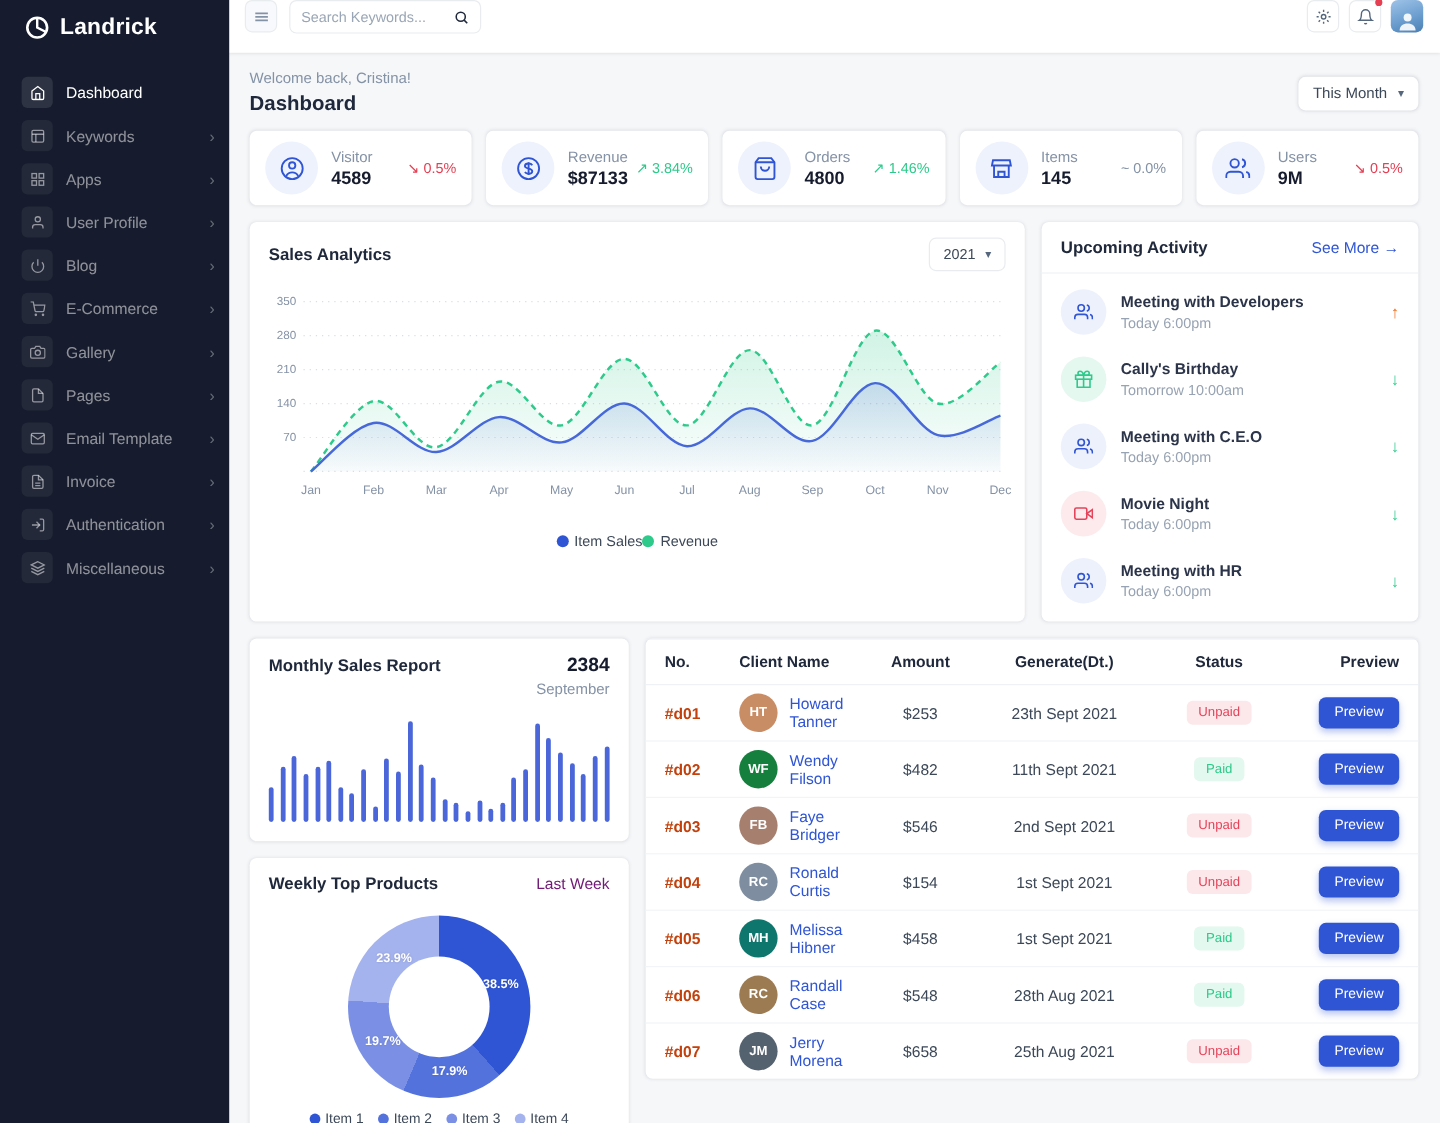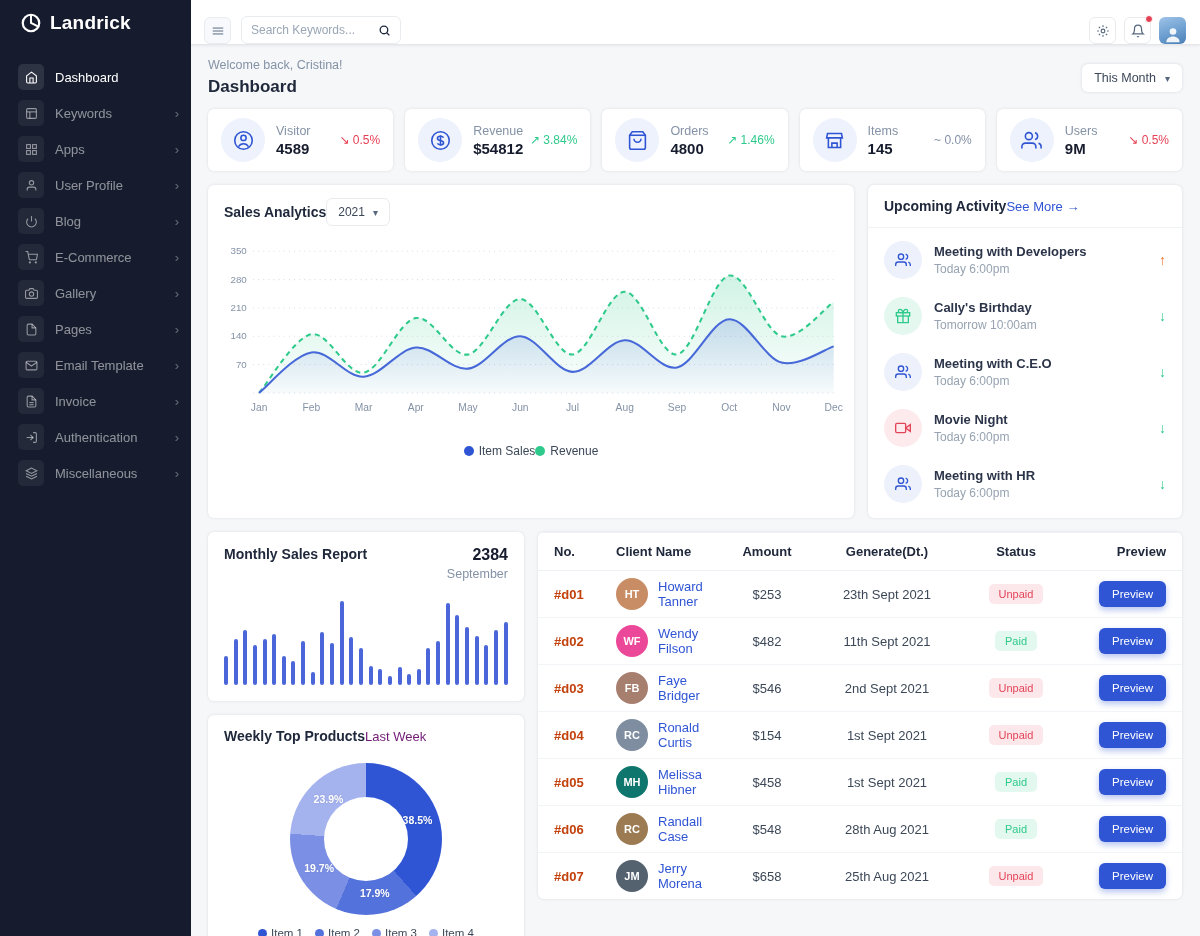--- a/index.html
+++ b/index.html
@@ -14,21 +14,21 @@
   .nav { flex:1; padding-top:12px; }
   .nav-item { display:flex; align-items:center; gap:11px; padding:4px 12px 4px 18px; margin:2px 0; color:rgba(255,255,255,.52); font-size:13px; cursor:pointer; }
   .nav-item .ibox { width:26px; height:26px; flex:0 0 26px; border-radius:5px; background:rgba(255,255,255,.06); display:flex; align-items:center; justify-content:center; }
   .nav-item.active { color:#fff; }
   .nav-item.active .ibox { background:rgba(255,255,255,.1); }
   .nav-item .chev { margin-left:auto; color:rgba(255,255,255,.35); font-size:13px; }
   .buy-now { display:flex; align-items:center; gap:11px; padding:10px 18px 16px; color:rgba(255,255,255,.8); font-size:13px; cursor:pointer; }
   .buy-now .ibox { width:28px; height:28px; border-radius:5px; background:rgba(255,255,255,.06); display:flex; align-items:center; justify-content:center; }
 
   
-  .topbar { position:absolute; left:190px; top:0; right:0; height:44px; background:#fff; box-shadow:0 1px 3px rgba(60,72,88,.15); display:flex; align-items:flex-end; padding:0 14px; z-index:10; }
+  .topbar { position:absolute; left:190px; top:0; right:0; height:44px; background:#fff; box-shadow:0 1px 3px rgba(60,72,88,.15); display:flex; align-items:flex-start; padding:0 14px; z-index:10; }
   .hamburger { width:27px; height:27px; border:1px solid #e9ecef; background:#f8f9fc; border-radius:6px; display:flex; align-items:center; justify-content:center; color:#8492a6; cursor:pointer; }
   .searchbox { margin-left:10px; width:160px; height:28px; border:1px solid #e9ecef; border-radius:6px; background:#fff; display:flex; align-items:center; padding:0 9px; }
   .searchbox input { flex:1; border:0; outline:0; font-size:12px; color:#3c4858; font-family:inherit; background:transparent; min-width:0; }
   .searchbox input::placeholder { color:#9aa6b5; }
   .top-right { margin-left:auto; display:flex; align-items:center; gap:8px; }
   .icon-btn { width:27px; height:27px; border:1px solid #e9ecef; background:#fff; border-radius:6px; position:relative; display:flex; align-items:center; justify-content:center; color:#55677d; cursor:pointer; }
   .icon-btn .dot { position:absolute; top:-3px; right:-3px; width:8px; height:8px; border-radius:50%; background:#e43f52; border:1px solid #fff; }
   .avatar { width:27px; height:27px; border-radius:6px; background:linear-gradient(160deg,#9fc3e8 0%,#6d9fd0 55%,#4b7fb4 100%); display:flex; align-items:flex-end; justify-content:center; overflow:hidden; cursor:pointer; }
 
   
@@ -42,21 +42,21 @@
   .stats-row { display:grid; grid-template-columns:repeat(5,1fr); gap:12px; margin-top:12px; }
   .stat-card { background:#fff; border-radius:6px; box-shadow:0 0 3px rgba(60,72,88,.15); padding:9px 13px; display:flex; align-items:center; }
   .stat-icon { width:44px; height:44px; border-radius:50%; background:#eef2fc; color:#2f55d4; display:flex; align-items:center; justify-content:center; flex:0 0 44px; }
   .stat-info { margin-left:11px; }
   .stat-label { font-size:12.5px; color:#8492a6; }
   .stat-value { font-size:15px; font-weight:bold; color:#161c2d; margin-top:2px; }
   .stat-trend { margin-left:auto; font-size:12px; white-space:nowrap; }
   .stat-trend.up { color:#2eca8b; } .stat-trend.down { color:#e43f52; } .stat-trend.flat { color:#8492a6; }
 
   .card { background:#fff; border-radius:6px; box-shadow:0 0 3px rgba(60,72,88,.15); }
-  .card-header { display:flex; align-items:center; justify-content:flex-start; padding:13px 16px; }
+  .card-header { display:flex; align-items:center; justify-content:space-between; padding:13px 16px; }
   .card-title { font-size:14px; font-weight:bold; color:#20293c; }
 
   .row2 { display:grid; grid-template-columns:1fr 314px; gap:14px; margin-top:14px; }
   .year-select { border:1px solid #e9ecef; border-radius:6px; padding:6px 11px; font-size:12px; color:#3c4858; display:flex; align-items:center; gap:8px; cursor:pointer; }
   .chart-wrap { padding:0 8px 2px; }
   .legend { display:flex; justify-content:center; padding:2px 0 12px; font-size:12px; color:#3c4858; align-items:center; }
   .legend .dotl { width:10px; height:10px; border-radius:50%; display:inline-block; margin-right:5px; vertical-align:-1px; }
 
   .act-card .card-header { border-bottom:1px solid #f0f2f6; }
   .see-more { font-size:13px; color:#2f55d4; cursor:pointer; }
@@ -323,21 +323,21 @@
     <div class="stat-card">
       <div class="stat-icon">
           <svg width="21" height="21" viewBox="0 0 24 24" fill="none" stroke="currentColor" stroke-width="1.8">
             <circle cx="12" cy="12" r="10"></circle>
             <path d="M12 6v12"></path>
             <path d="M15.5 8.8c-.6-1-1.8-1.6-3.5-1.6-2 0-3.5 1-3.5 2.4 0 3.2 7 1.7 7 4.9 0 1.4-1.5 2.4-3.5 2.4-1.7 0-2.9-.6-3.5-1.6"></path>
           </svg>
         </div>
       <div class="stat-info">
           <div class="stat-label">Revenue</div>
-          <div class="stat-value">$54812</div>
+          <div class="stat-value">$87133</div>
         </div>
       <div class="stat-trend up"><span class="t-arrow">↗</span> <span>3.84%</span></div>
     </div>
     <div class="stat-card">
       <div class="stat-icon">
           <svg width="21" height="21" viewBox="0 0 24 24" fill="none" stroke="currentColor" stroke-width="1.8">
             <path d="M6 2L3 6v14a2 2 0 0 0 2 2h14a2 2 0 0 0 2-2V6l-3-4z"></path>
             <line x1="3" y1="6" x2="21" y2="6"></line>
             <path d="M16 10a4 4 0 0 1-8 0"></path>
           </svg>
@@ -604,21 +604,21 @@
               <a class="client-link">Howard Tanner</a>
             </span>
             <span class="c-center cell-text">$253</span>
             <span class="c-center cell-text">23th Sept 2021</span>
             <span class="c-center"><span class="badge unpaid">Unpaid</span></span>
             <span class="c-right"><button class="preview-btn">Preview</button></span>
           </div>
           <div class="inv-row">
             <span class="inv-no">#d02</span>
             <span class="client-cell">
-              <span class="avatar-sm" style="background:#ec4899">WF</span>
+              <span class="avatar-sm" style="background:#15803d">WF</span>
               <a class="client-link">Wendy Filson</a>
             </span>
             <span class="c-center cell-text">$482</span>
             <span class="c-center cell-text">11th Sept 2021</span>
             <span class="c-center"><span class="badge paid">Paid</span></span>
             <span class="c-right"><button class="preview-btn">Preview</button></span>
           </div>
           <div class="inv-row">
             <span class="inv-no">#d03</span>
             <span class="client-cell">

